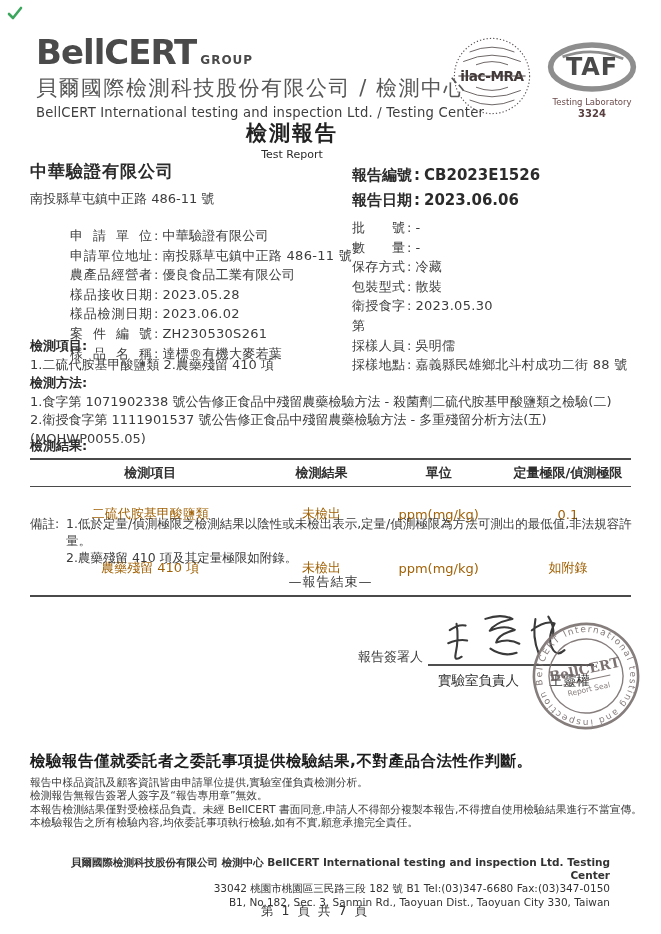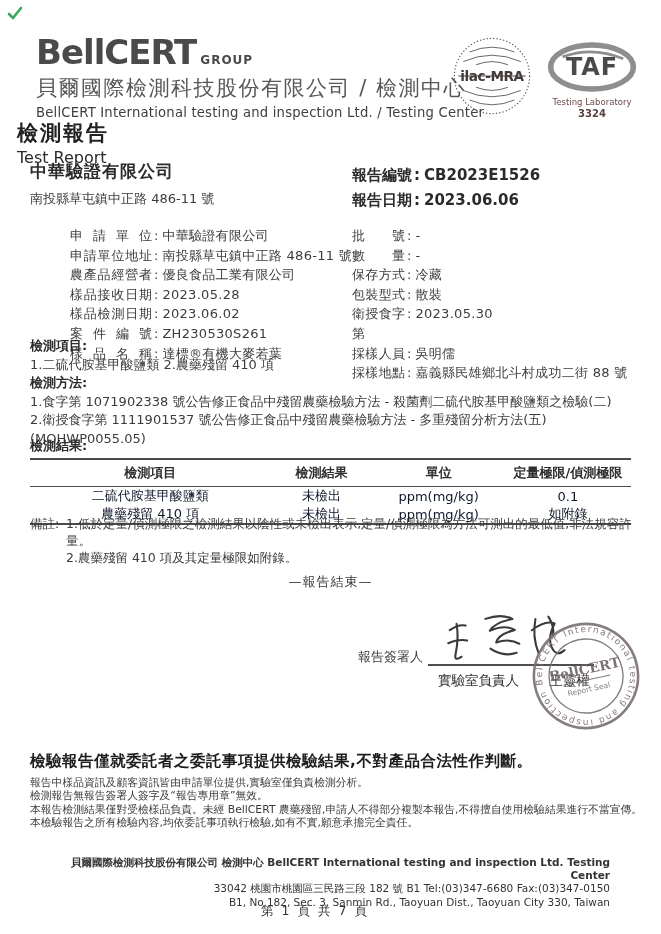--- a/index.html
+++ b/index.html
@@ -10,45 +10,45 @@
   .brand{position:absolute;left:36px;top:32px;}
   .brand-row{display:flex;align-items:baseline;}
   .brand-main{font-size:34px;font-weight:700;letter-spacing:-1px;color:#4a4a4a;}
   .brand-group{font-size:12px;font-weight:700;letter-spacing:1px;color:#4a4a4a;margin-left:4px;}
   .brand-zh{font-size:21px;color:#575757;letter-spacing:1.5px;margin-top:2px;}
   .brand-en{font-size:13.2px;color:#3e3e3e;margin-top:3px;letter-spacing:.2px;}
   .ilac{position:absolute;left:452px;top:36px;}
   .taf{position:absolute;left:542px;top:42px;width:100px;text-align:center;color:#5a4a4a;}
   .taf-sub1{font-size:8.5px;margin-top:1px;color:#6b4a4a;}
   .taf-sub2{font-size:10px;font-weight:700;margin-top:1px;color:#5a4040;}
-  .doc-title{position:absolute;left:17px;top:119px;width:584px;}
+  .doc-title{position:absolute;left:0;top:119px;width:584px;text-align:center;}
   .doc-title-zh{font-size:21px;font-weight:700;color:#222;letter-spacing:2px;}
-  .doc-title-en{font-size:16px;color:#2b2b2b;margin-top:1px;}
+  .doc-title-en{font-size:11px;color:#2b2b2b;margin-top:1px;}
   
   .client{position:absolute;left:30px;top:160px;}
   .client-name{font-size:17px;font-weight:700;color:#2b2b2b;letter-spacing:1px;}
   .client-addr{font-size:13px;margin-top:7px;}
   .meta{position:absolute;left:352px;top:163px;font-size:15px;font-weight:700;color:#2b2b2b;line-height:25px;}
   
   .info-l{position:absolute;left:30px;top:226px;font-size:13px;line-height:19.6px;width:325px;}
-  .info-r{position:absolute;left:352px;top:226px;font-size:13px;line-height:19.6px;width:305px;}
+  .info-r{position:absolute;left:352px;top:218px;font-size:13px;line-height:19.6px;width:305px;}
   .ilabel{display:inline-block;text-align:justify;text-align-last:justify;vertical-align:top;}
   .info-l .ilabel{width:82px;margin-left:40px;}
   .info-r .ilabel{width:53px;}
   .colon{margin:0 4px 0 2px;}
   .ival{letter-spacing:.3px;}
   
   .sections{position:absolute;left:30px;top:337px;width:605px;font-size:13px;line-height:18.6px;}
   .sec-h{font-weight:700;color:#2b2b2b;}
   .results-h{position:absolute;left:30px;top:437px;font-size:13px;font-weight:700;color:#2b2b2b;}
   
   table.res{position:absolute;left:30px;top:458px;width:601px;border-collapse:collapse;
             border-top:2px solid #4a4a4a;border-bottom:2px solid #4a4a4a;font-size:13px;}
   table.res th{border-bottom:1.5px solid #4a4a4a;font-weight:700;color:#2e2e2e;padding:4px 2px;text-align:center;}
-  table.res td{padding:0 2px;text-align:center;color:#0f172a;}
+  table.res td{padding:18px 2px;text-align:center;color:#a16207;}
   .c1{width:40%;} .c2{width:17%;} .c3{width:22%;} .c4{width:21%;}
   
   .notes{position:absolute;left:30px;top:515px;display:flex;font-size:12.5px;line-height:17px;width:610px;}
   .notes-label{font-weight:400;flex:0 0 36px;}
   
   .endmark{position:absolute;left:0;top:573px;width:661px;text-align:center;font-size:13px;letter-spacing:1px;}
   
   .sig-label{position:absolute;left:358px;top:648px;font-size:13px;}
   .sig-svg{position:absolute;left:436px;top:608px;transform:rotate(-2deg);}
   .sig-line{position:absolute;left:428px;top:664px;width:166px;height:2px;background:#4f4f4f;}
@@ -207,21 +207,21 @@
     <text font-size="9" fill="#7a6f6f" letter-spacing="1.5"><textPath href="#sealring">BellCERT International testing and inspection Ltd.</textPath></text>
     <text x="56" y="54" text-anchor="middle" font-size="13.5" font-weight="bold" font-family="DejaVu Serif, serif" fill="#6e6262">BellCERT</text>
     <line x1="32" y1="60" x2="80" y2="60" stroke="#7a6f6f" stroke-width="1"></line>
     <text x="56" y="72" text-anchor="middle" font-size="7.5" fill="#7a6f6f">Report Seal</text>
   </svg>
 
   <div class="headline">檢驗報告僅就委託者之委託事項提供檢驗結果,不對產品合法性作判斷。</div>
   <div class="smalls">
     <div>報告中樣品資訊及顧客資訊皆由申請單位提供,實驗室僅負責檢測分析。</div>
     <div>檢測報告無報告簽署人簽字及“報告專用章”無效。</div>
-    <div>本報告檢測結果僅對受檢樣品負責。未經 BellCERT 農藥殘留,申請人不得部分複製本報告,不得擅自使用檢驗結果進行不當宣傳。</div>
+    <div>本報告檢測結果僅對受檢樣品負責。未經 BellCERT 書面同意,申請人不得部分複製本報告,不得擅自使用檢驗結果進行不當宣傳。</div>
     <div>本檢驗報告之所有檢驗內容,均依委託事項執行檢驗,如有不實,願意承擔完全責任。</div>
   </div>
 
   <div class="footer">
     <div class="f1">貝爾國際檢測科技股份有限公司 檢測中心  BellCERT International testing and inspection Ltd. Testing Center</div>
     <div>33042 桃園市桃園區三民路三段 182 號 B1 Tel:(03)347-6680 Fax:(03)347-0150</div>
     <div>B1, No.182, Sec. 3, Sanmin Rd., Taoyuan Dist., Taoyuan City 330, Taiwan</div>
   </div>
 
   <div class="pageno">第 1 頁 共 7 頁</div>

